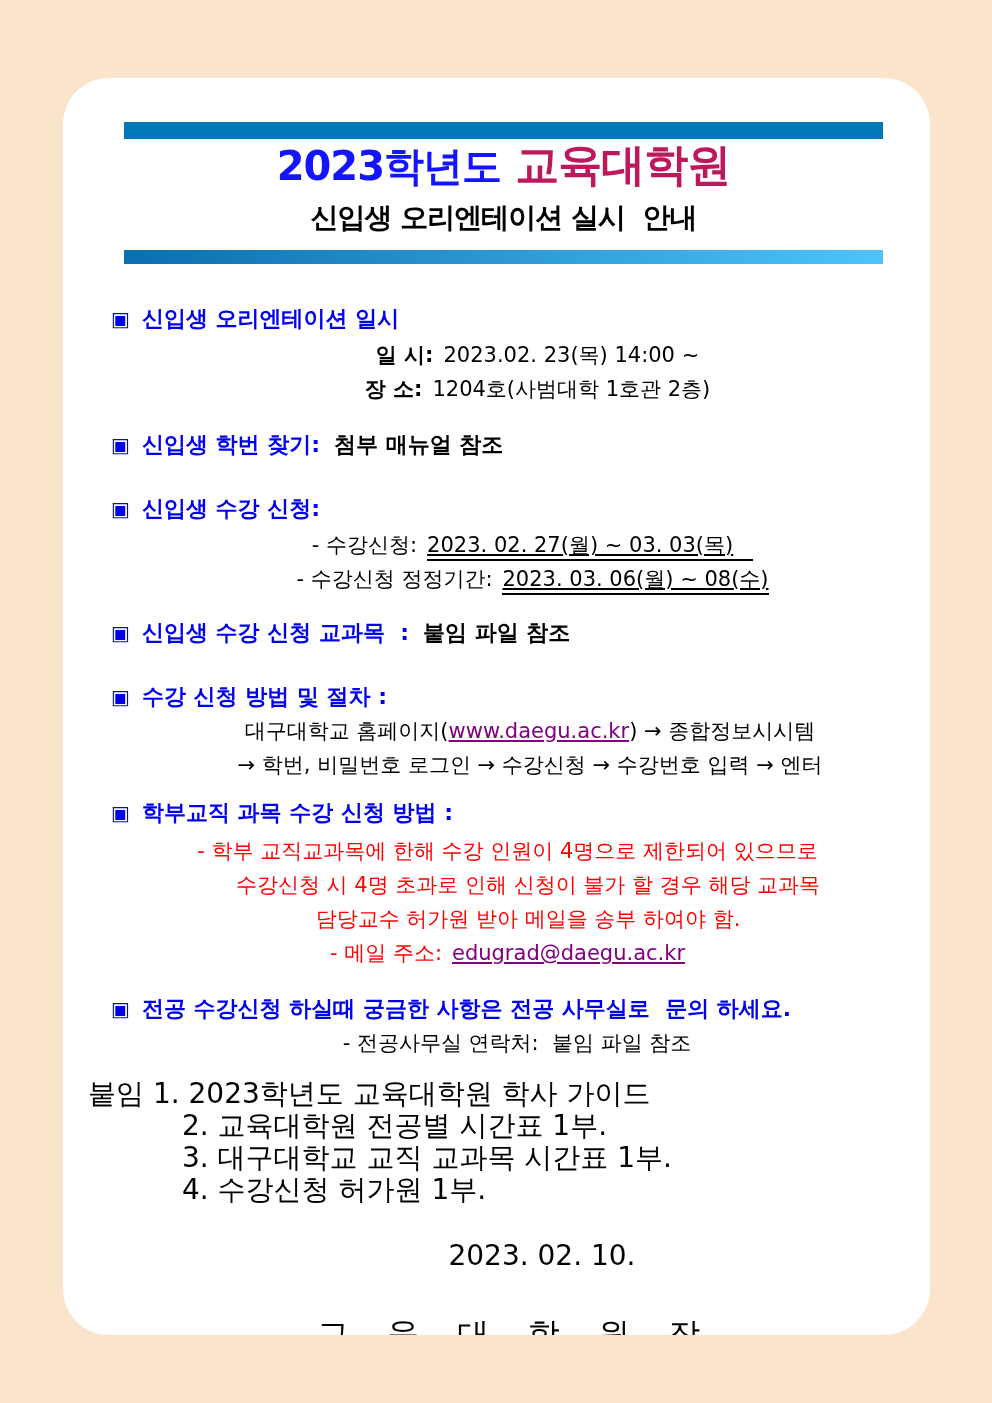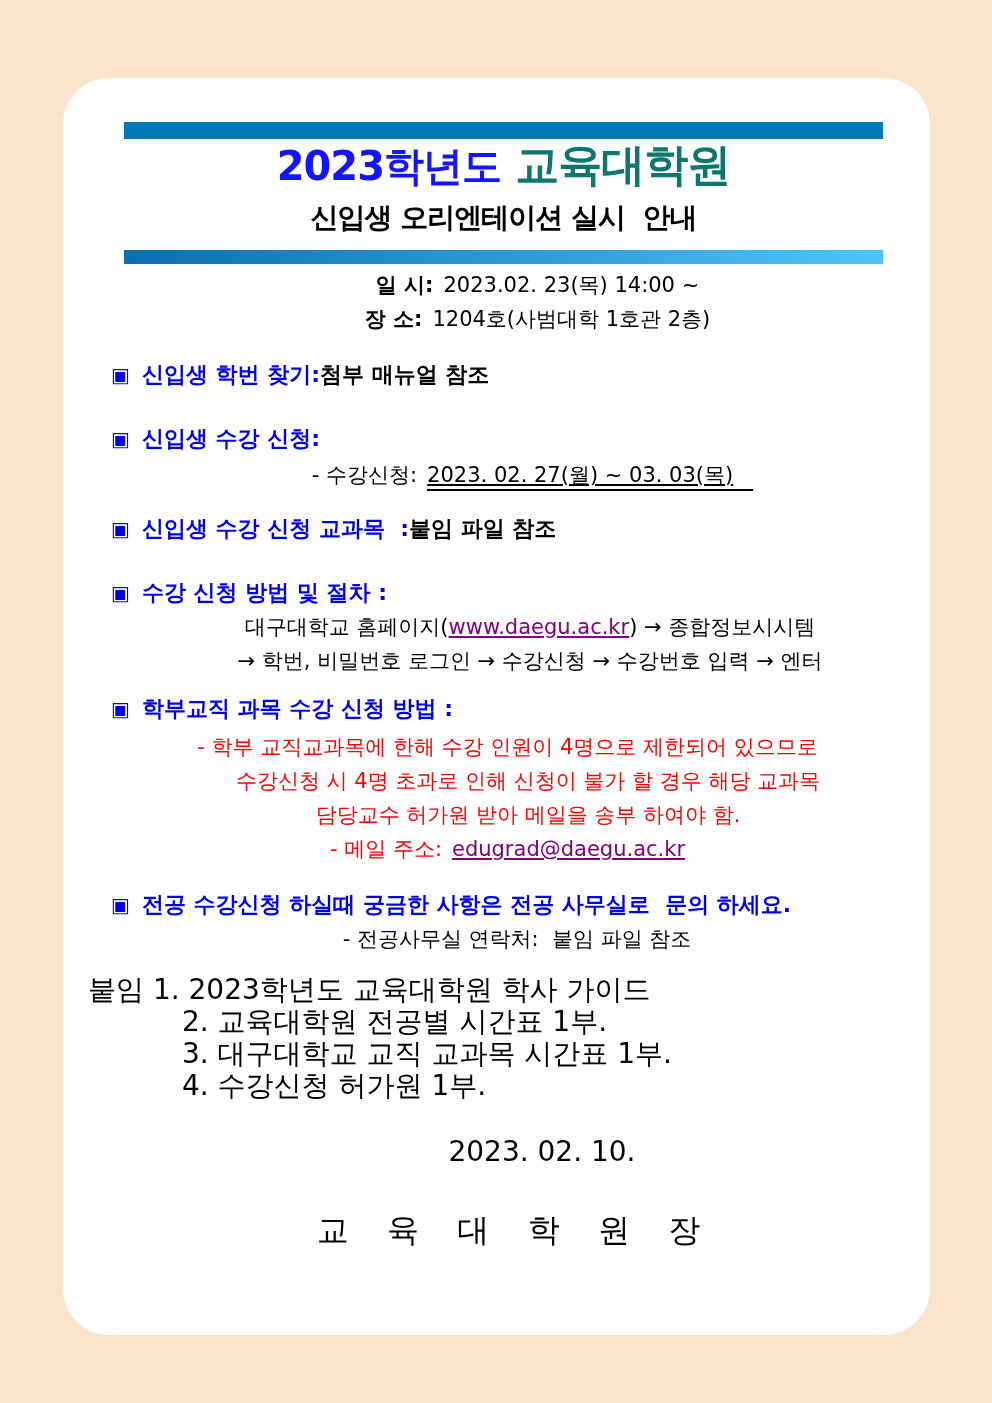--- a/index.html
+++ b/index.html
@@ -23,39 +23,39 @@
 
   
   .title-block { margin: 44px 47px 0 61px; }
   .bar-top { height: 17px; background: #0077b7; }
   .title1 {
     margin-top: 2px; text-align: center;
     font-size: 40px; font-weight: bold; line-height: 48px;
     letter-spacing: -1px;
   }
   .t-year { color: #1414ff; }
-  .t-rest { color: #0f766e; font-size: 44px; }
+  .t-rest { color: #be185d; font-size: 44px; }
   .title2 {
     margin-top: 2px; text-align: center;
     font-size: 28px; font-weight: bold; line-height: 52px; color: #000;
     letter-spacing: -1px;
   }
   .bar-bottom {
     height: 14px; margin-top: 6px;
     background: linear-gradient(to right, #0a6fae, #4fc3fa);
   }
 
   
   .sec-heading {
     padding-left: 48px;
     color: #0000ee; font-weight: bold;
     font-size: 22px; line-height: 30px;
   }
   .bullet { margin-right: 12px; font-size: 20px; }
-  .black-val { color: #000; font-weight: bold; margin-left: 0; }
+  .black-val { color: #000; font-weight: bold; margin-left: 14px; }
 
   .row { font-size: 21px; line-height: 34px; color: #000; text-align: center; }
   .lbl { margin-right: 10px; }
   .b { font-weight: bold; }
   .underline-val {
     display: inline-block;
     border-bottom: 2px solid #000;
     line-height: 27px;
     text-decoration: underline;
   }
@@ -100,39 +100,45 @@
 
   <div class="title-block">
     <div class="bar-top"></div>
     <div class="title1">
       <span class="t-year" data-bind="title.line1_year">2023학년도</span><span class="t-rest" data-bind="title.line1_rest"> 교육대학원</span>
     </div>
     <div class="title2" data-bind="title.line2">신입생 오리엔테이션 실시  안내</div>
     <div class="bar-bottom"></div>
   </div>
 
+  <div class="sec-heading mt40">
+    <span class="bullet" data-bind="bullet_glyph">▣</span><span data-bind="sections.orientation.heading">신입생 오리엔테이션 일시</span>
+  </div>
   <div class="rows-orient">
     <div class="row">
       <span class="lbl b" data-bind="sections.orientation.rows.0.label">일 시:</span><span data-bind="sections.orientation.rows.0.value">2023.02. 23(목) 14:00 ~</span>
     </div>
     <div class="row">
       <span class="lbl b" data-bind="sections.orientation.rows.1.label">장 소:</span><span data-bind="sections.orientation.rows.1.value">1204호(사범대학 1호관 2층)</span>
     </div>
   </div>
 
   <div class="sec-heading mt24">
     <span class="bullet" data-bind="bullet_glyph">▣</span><span data-bind="sections.student_id.heading">신입생 학번 찾기:</span><span class="black-val" data-bind="sections.student_id.value">첨부 매뉴얼 참조</span>
   </div>
 
   <div class="sec-heading mt34">
     <span class="bullet" data-bind="bullet_glyph">▣</span><span data-bind="sections.course_reg.heading">신입생 수강 신청:</span>
   </div>
   <div class="rows-reg">
     <div class="row">
       <span class="lbl" data-bind="sections.course_reg.rows.0.label">- 수강신청:</span><span class="underline-val u-ext" data-bind="sections.course_reg.rows.0.value">2023. 02. 27(월) ~ 03. 03(목)</span>
+    </div>
+    <div class="row">
+      <span class="lbl" data-bind="sections.course_reg.rows.1.label">- 수강신청 정정기간:</span><span class="underline-val" data-bind="sections.course_reg.rows.1.value">2023. 03. 06(월) ~ 08(수)</span>
     </div>
   </div>
 
   <div class="sec-heading mt22">
     <span class="bullet" data-bind="bullet_glyph">▣</span><span data-bind="sections.course_list.heading">신입생 수강 신청 교과목  :</span><span class="black-val" data-bind="sections.course_list.value">붙임 파일 참조</span>
   </div>
 
   <div class="sec-heading mt34">
     <span class="bullet" data-bind="bullet_glyph">▣</span><span data-bind="sections.how_to.heading">수강 신청 방법 및 절차 :</span>
   </div>

